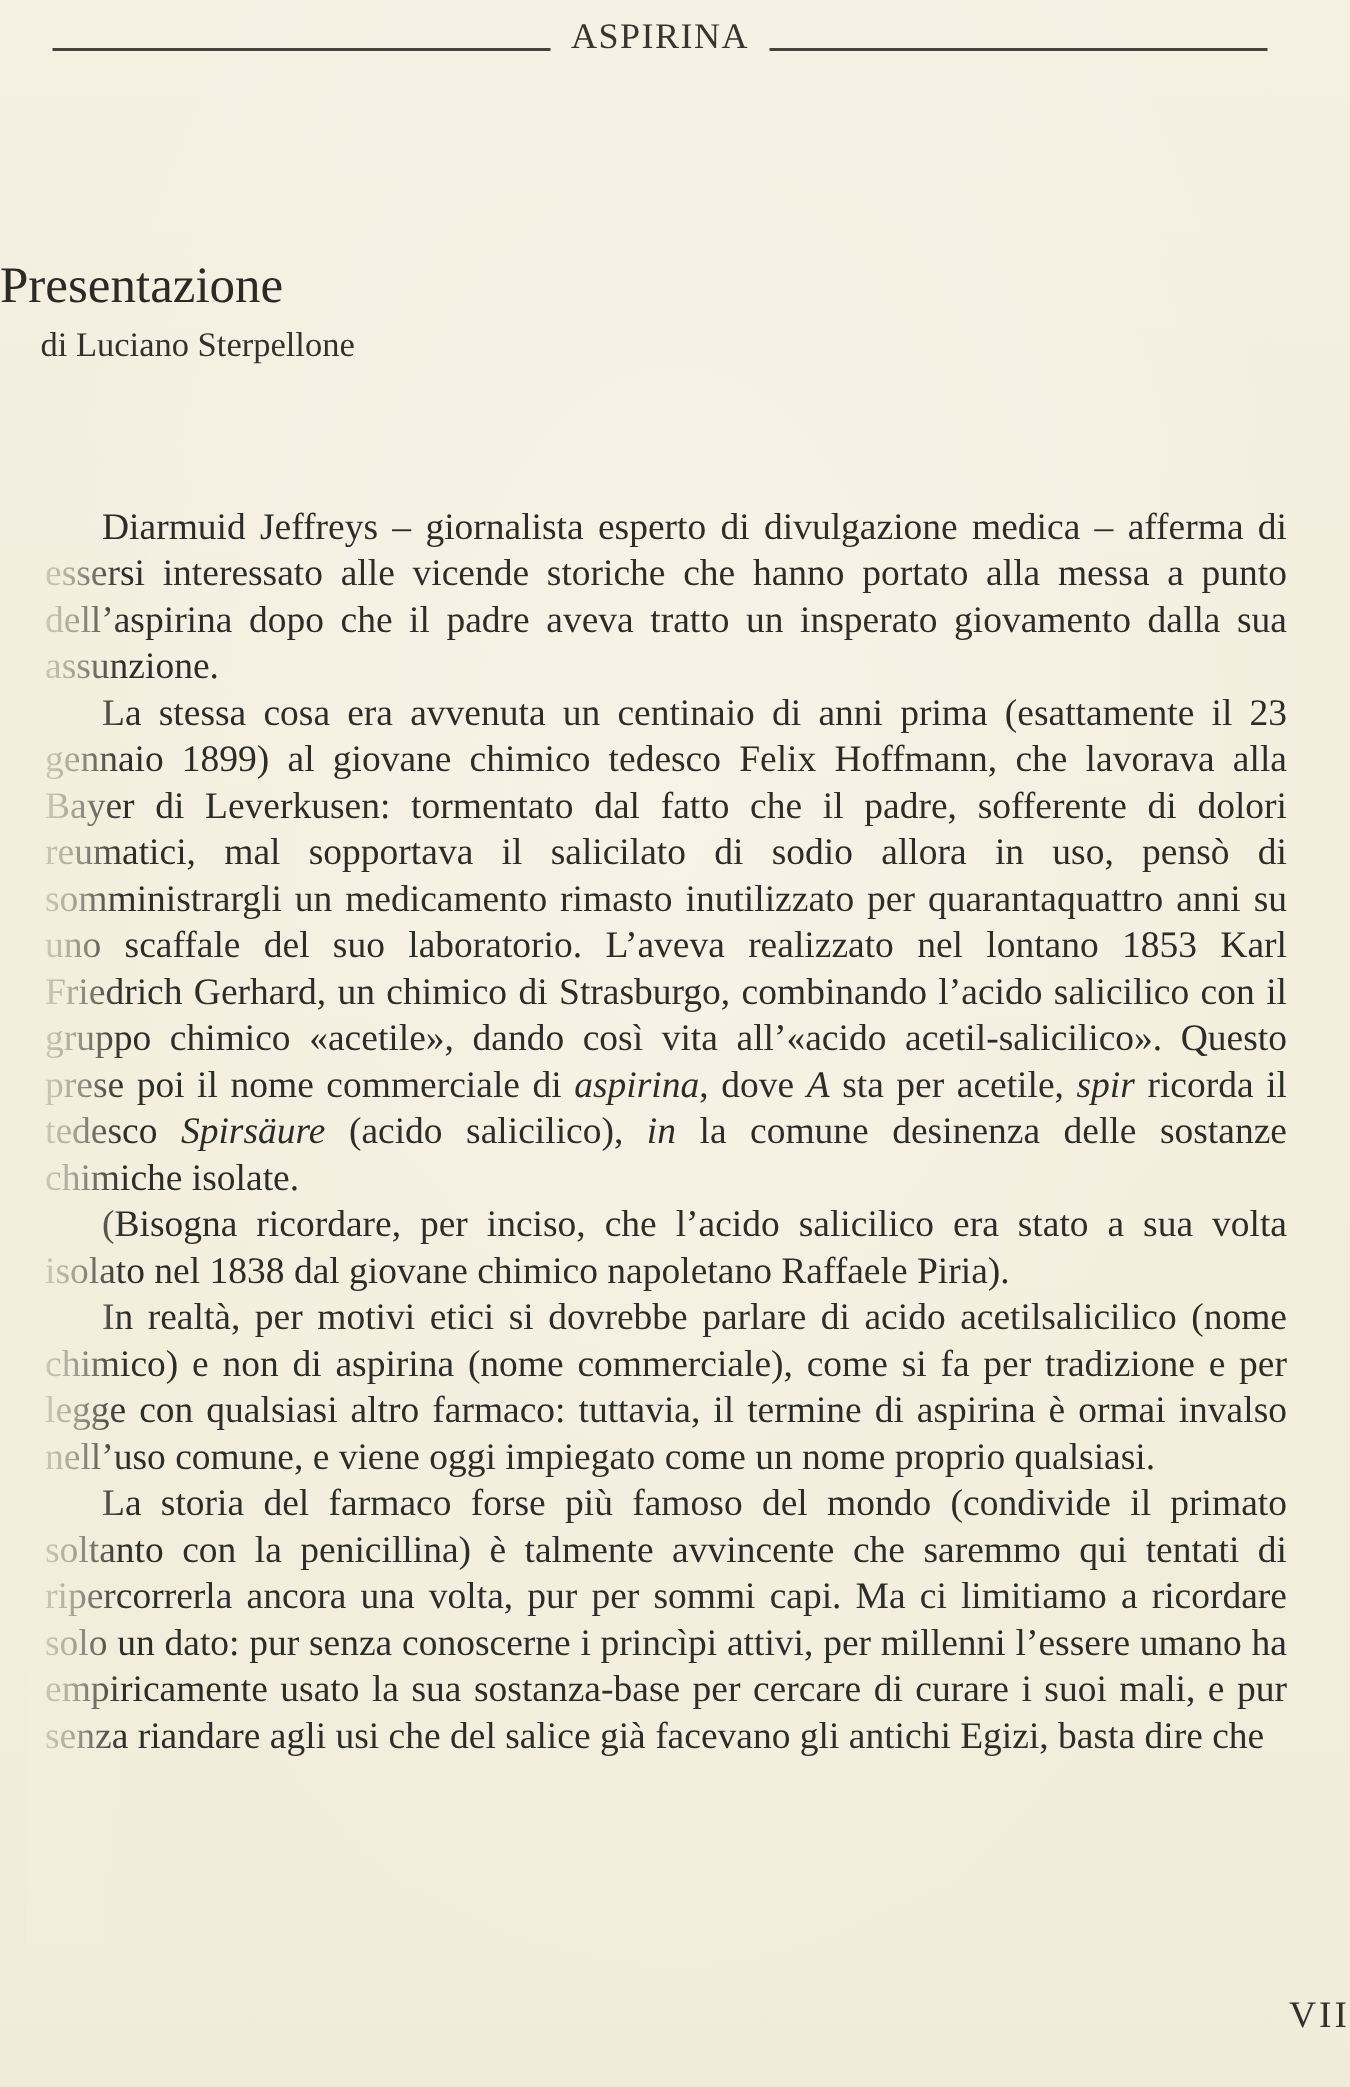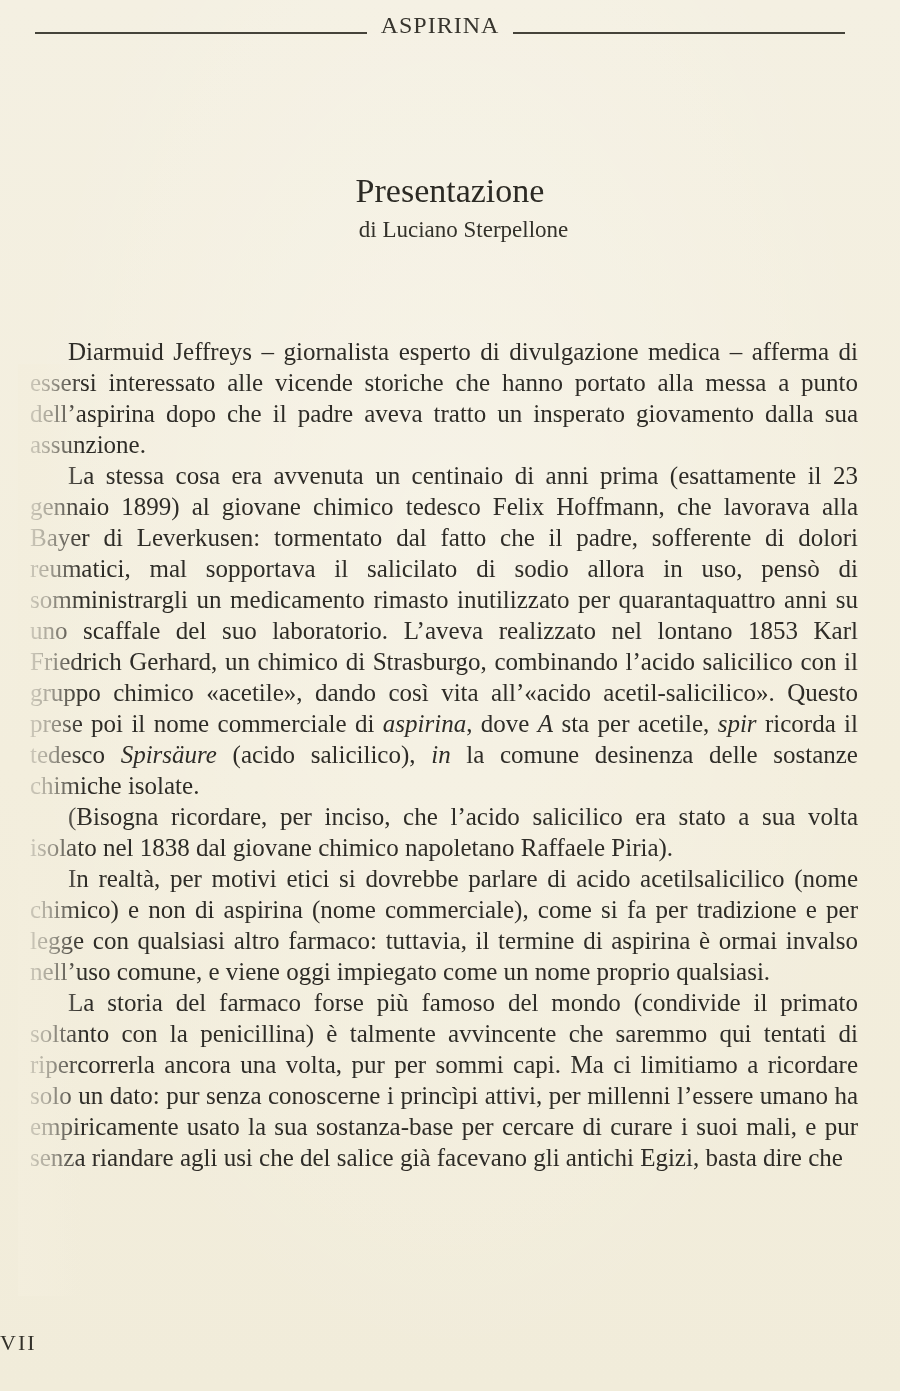--- a/index.html
+++ b/index.html
@@ -20,21 +20,21 @@
   
   .header{
     position:absolute;top:12px;left:35px;right:55px;
     display:flex;align-items:flex-end;
     font-size:24px;letter-spacing:1px;color:#37352e;
   }
   .rule{flex:1 1 auto;height:0;border-bottom:2px solid #45433a;margin-bottom:5px;}
   .running-title{padding:0 14px;white-space:nowrap;}
   
   .title-block{
-    position:absolute;top:172px;left:0;right:0;text-align:center;
+    position:absolute;top:172px;left:0;right:0;text-align:left;
   }
   .page-title{font-size:34px;font-weight:400;color:#2c2a24;margin:0;}
   .byline{font-size:23px;color:#33312a;margin-top:7px;margin-left:27px;}
   
   .body-text{
     position:absolute;top:336px;left:30px;width:828px;
     font-size:25px;line-height:31px;
     text-align:justify;
     color:#2e2c27;
   }
@@ -42,21 +42,21 @@
   .para i{font-style:italic;}
   
   .fade-strip{
     position:absolute;left:18px;top:364px;width:64px;height:932px;
     background:linear-gradient(to right, rgba(243,238,221,0.92) 0%, rgba(243,238,221,0.65) 45%, rgba(243,238,221,0) 100%);
     pointer-events:none;
   }
   
   .footer{
     position:absolute;top:1330px;left:0;right:0;
-    text-align:left;font-size:22px;letter-spacing:2px;color:#33312a;
+    text-align:right;font-size:25px;letter-spacing:2px;color:#33312a;
   }
 </style>
 </head>
 <body>
 
 <div class="page">
 
   <div class="header">
     <div class="rule"></div>
     <div class="running-title">ASPIRINA</div>

